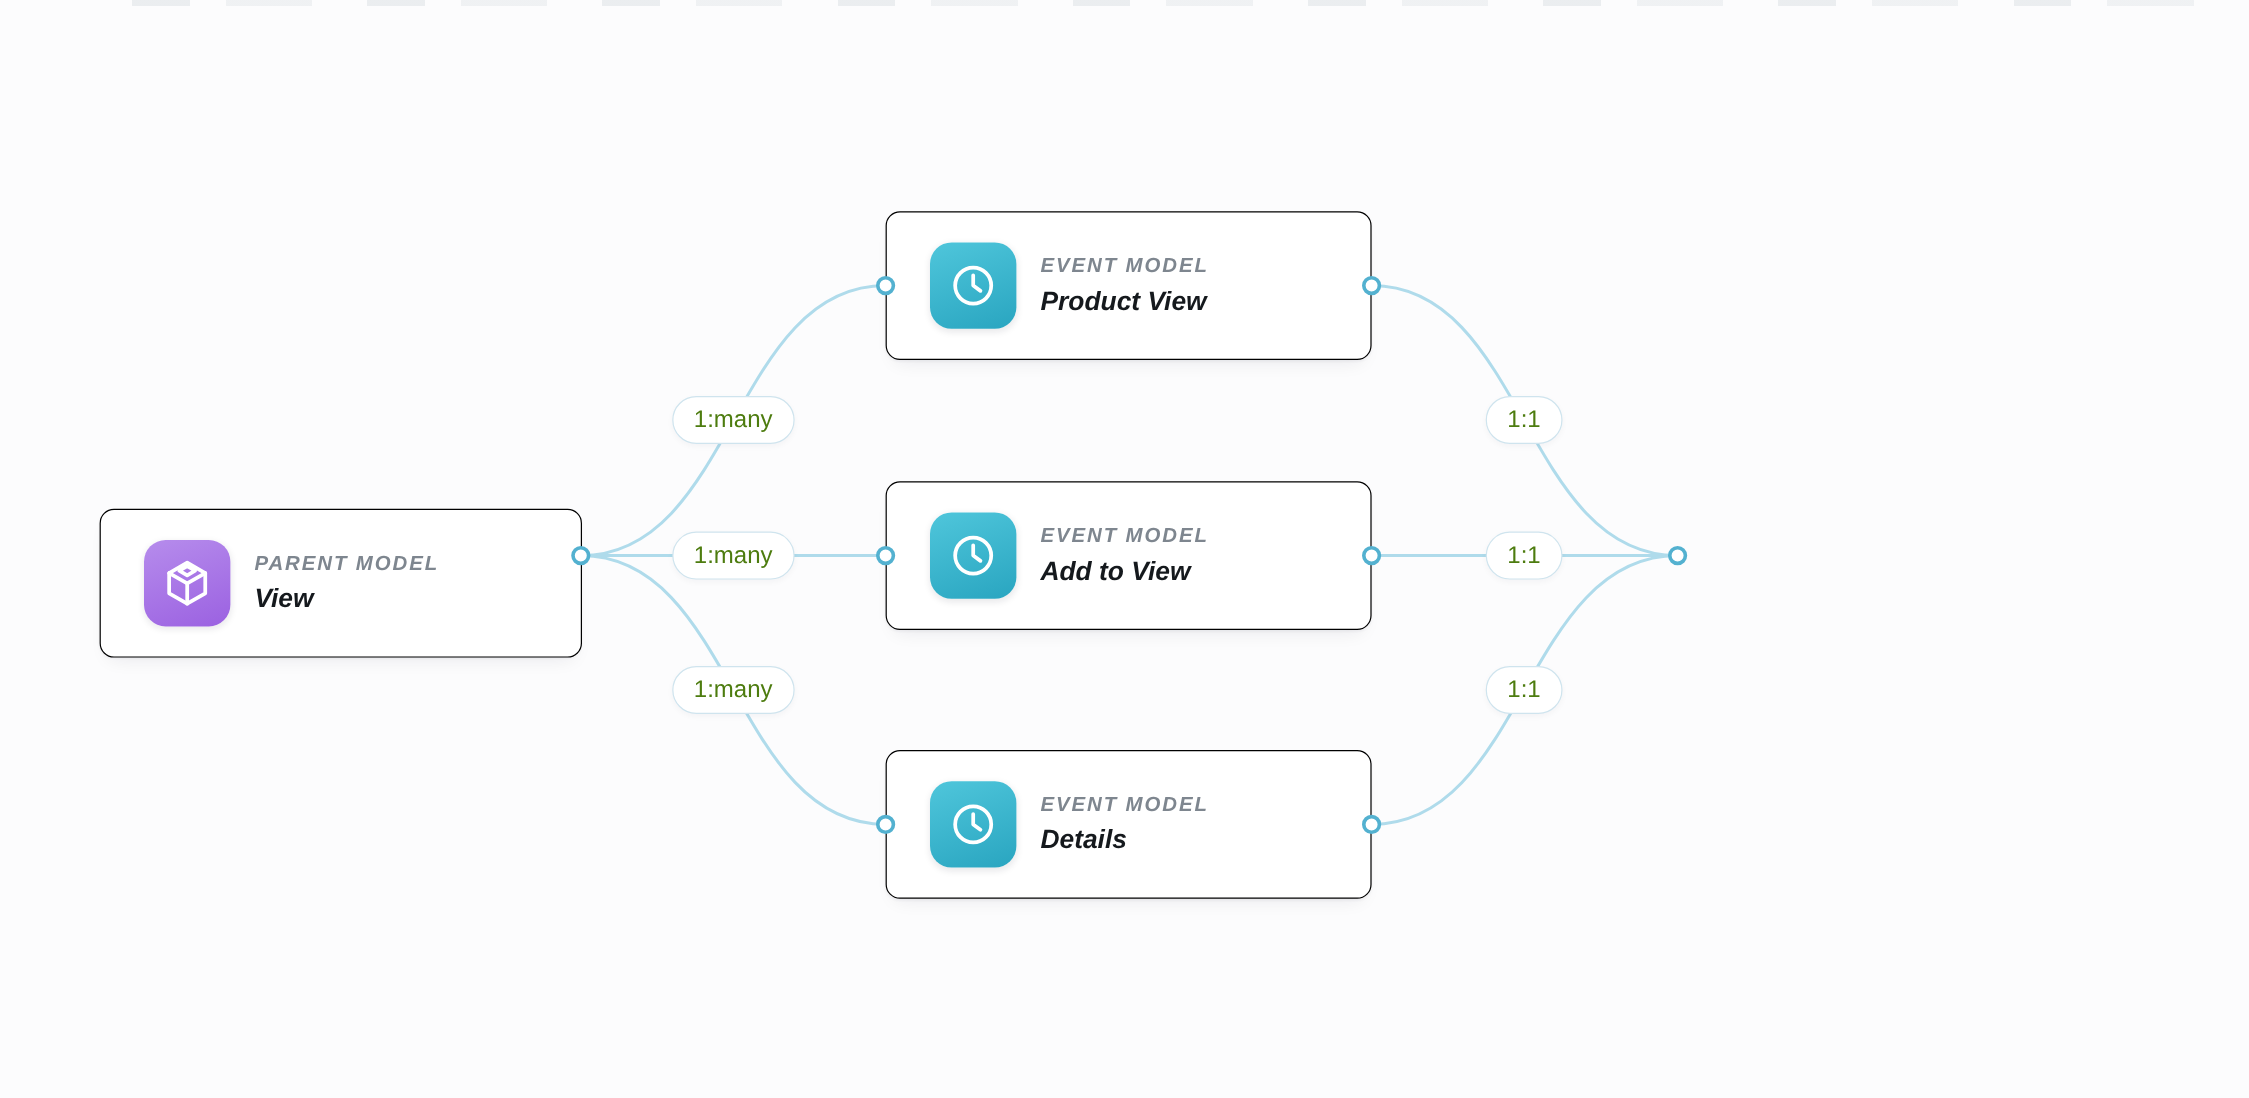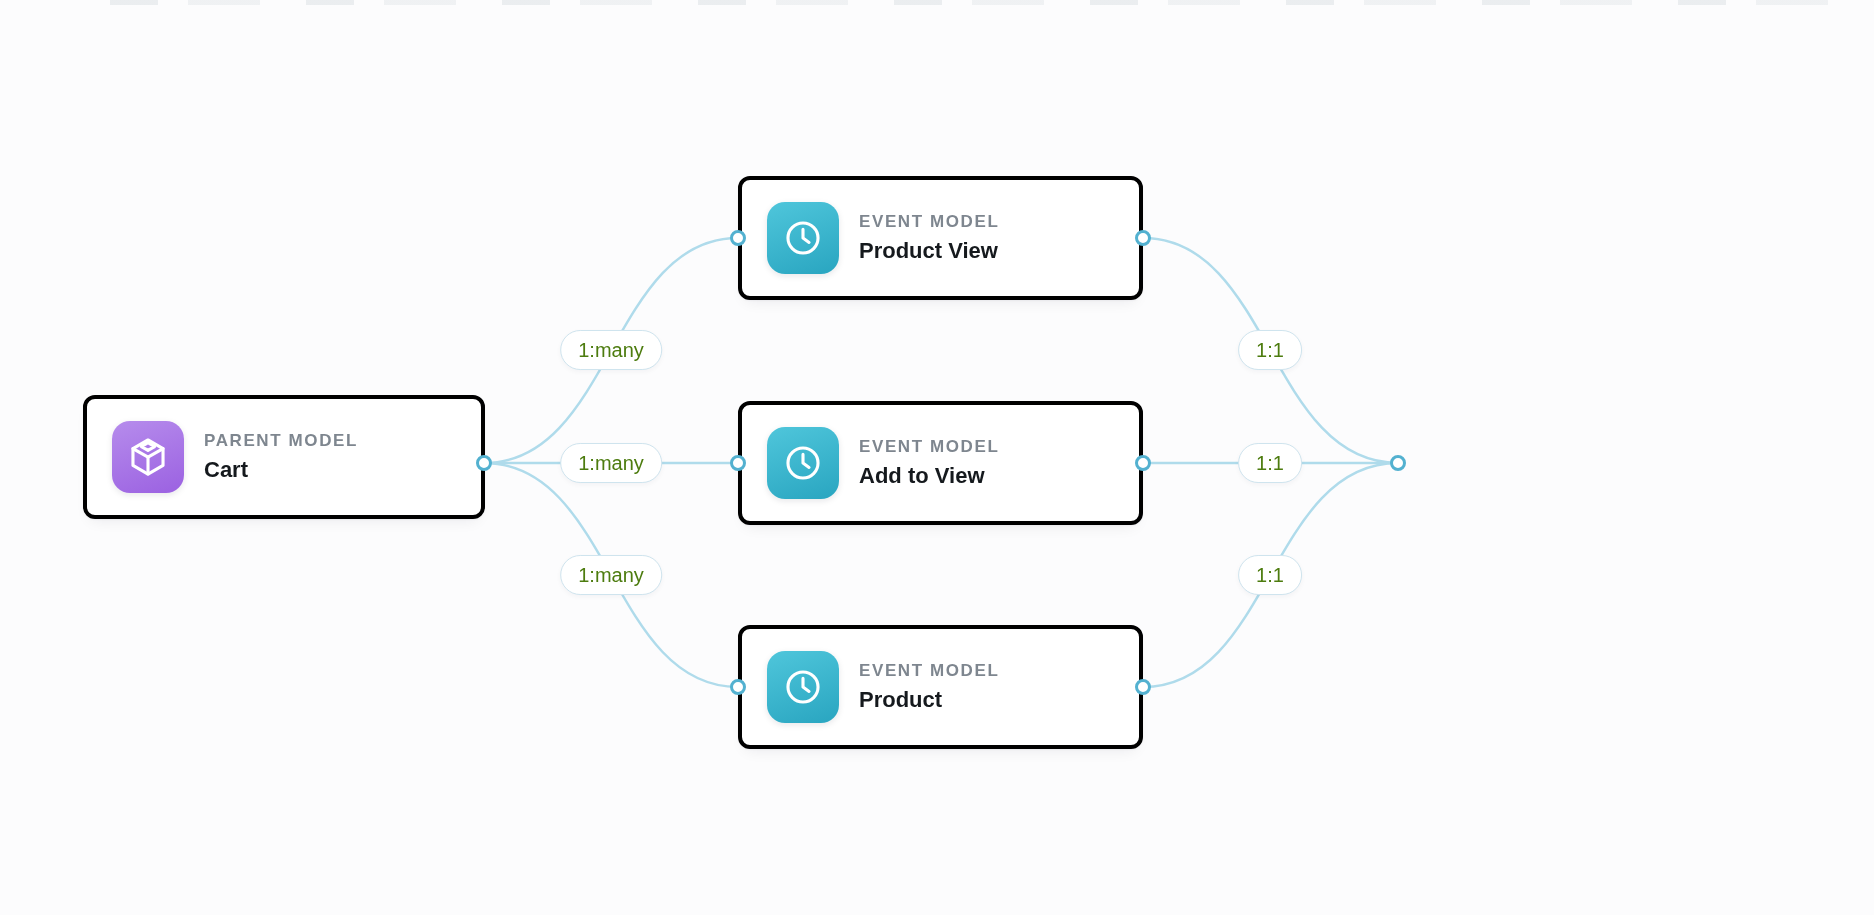--- a/index.html
+++ b/index.html
@@ -20,25 +20,25 @@
     opacity:.8;
   }
 
   svg.wires{position:absolute;left:0;top:0;z-index:3;pointer-events:none;}
   .edge{fill:none;stroke:#afdbeb;stroke-width:2.5;stroke-linecap:round;}
   .port{fill:#ffffff;stroke:#53b1d0;stroke-width:3;}
 
   .card{
     position:absolute;z-index:2;
     background:#ffffff;
-    border:4px solid #000000;
+    border:1px solid #000000;
     border-radius:12px;
     box-shadow:0 8px 16px -8px rgba(16,24,40,.09),0 1px 2px rgba(16,24,40,.04);
     display:flex;align-items:center;
-    padding-left:25px;box-sizing:border-box;
+    padding-left:36px;box-sizing:border-box;font-style:italic;
   }
   .icon{
     width:72px;height:72px;border-radius:18px;flex:0 0 auto;
     display:flex;align-items:center;justify-content:center;
     box-shadow:0 2px 6px rgba(16,24,40,.10);
   }
   .icon svg{width:44px;height:44px;display:block;}
   .icon.purple{background:linear-gradient(160deg,#b68cec 0%,#9b61e1 100%);}
   .icon.teal{background:linear-gradient(160deg,#4fc6db 0%,#29a5c0 100%);}
   .icon.green{background:linear-gradient(160deg,#74ce9f 0%,#4eba81 100%);}
@@ -77,32 +77,32 @@
     <circle class="port" cx="484" cy="463" r="6.5"></circle>
     <circle class="port" cx="738" cy="238" r="6.5"></circle>
     <circle class="port" cx="1143" cy="238" r="6.5"></circle>
     <circle class="port" cx="738" cy="463" r="6.5"></circle>
     <circle class="port" cx="1143" cy="463" r="6.5"></circle>
     <circle class="port" cx="738" cy="687" r="6.5"></circle>
     <circle class="port" cx="1143" cy="687" r="6.5"></circle>
     <circle class="port" cx="1398" cy="463" r="6.5"></circle>
   </svg>
 
-  <div class="card" style="left:83px;top:395px;width:402px;height:124px">
+  <div class="card" style="left:83px;top:424px;width:402px;height:124px">
     <div class="icon purple">
       <svg viewBox="0 0 24 24" fill="none" stroke="#ffffff" stroke-width="1.7" stroke-linejoin="round" stroke-linecap="round">
         <path d="M12 2.7 L20.2 7.4 V16.6 L12 21.3 L3.8 16.6 V7.4 Z"></path>
         <path d="M3.8 7.4 L12 12.1 L20.2 7.4"></path>
         <path d="M12 12.1 V21.3"></path>
         <path d="M12 4.2 L15.6 6.3 L12 8.4 L8.4 6.3 Z"></path>
       </svg>
     </div>
     <div class="meta">
       <div class="kind">PARENT MODEL</div>
-      <div class="name">Cart</div>
+      <div class="name">View</div>
     </div>
   </div>
 
   <div class="card" style="left:738px;top:176px;width:405px;height:124px">
     <div class="icon teal">
       <svg viewBox="0 0 24 24" fill="none" stroke="#ffffff" stroke-width="1.7" stroke-linejoin="round" stroke-linecap="round">
         <circle cx="12" cy="12" r="8.2"></circle>
         <path d="M12 7.3 L12 12 L15.3 14.4"></path>
       </svg>
     </div>
@@ -127,21 +127,21 @@
 
   <div class="card" style="left:738px;top:625px;width:405px;height:124px">
     <div class="icon teal">
       <svg viewBox="0 0 24 24" fill="none" stroke="#ffffff" stroke-width="1.7" stroke-linejoin="round" stroke-linecap="round">
         <circle cx="12" cy="12" r="8.2"></circle>
         <path d="M12 7.3 L12 12 L15.3 14.4"></path>
       </svg>
     </div>
     <div class="meta">
       <div class="kind">EVENT MODEL</div>
-      <div class="name">Product</div>
+      <div class="name">Details</div>
     </div>
   </div>
 
 
   <div class="pill" style="left:611px;top:350px">1:many</div>
   <div class="pill" style="left:611px;top:463px">1:many</div>
   <div class="pill" style="left:611px;top:575px">1:many</div>
   <div class="pill" style="left:1270px;top:350px">1:1</div>
   <div class="pill" style="left:1270px;top:463px">1:1</div>
   <div class="pill" style="left:1270px;top:575px">1:1</div>

